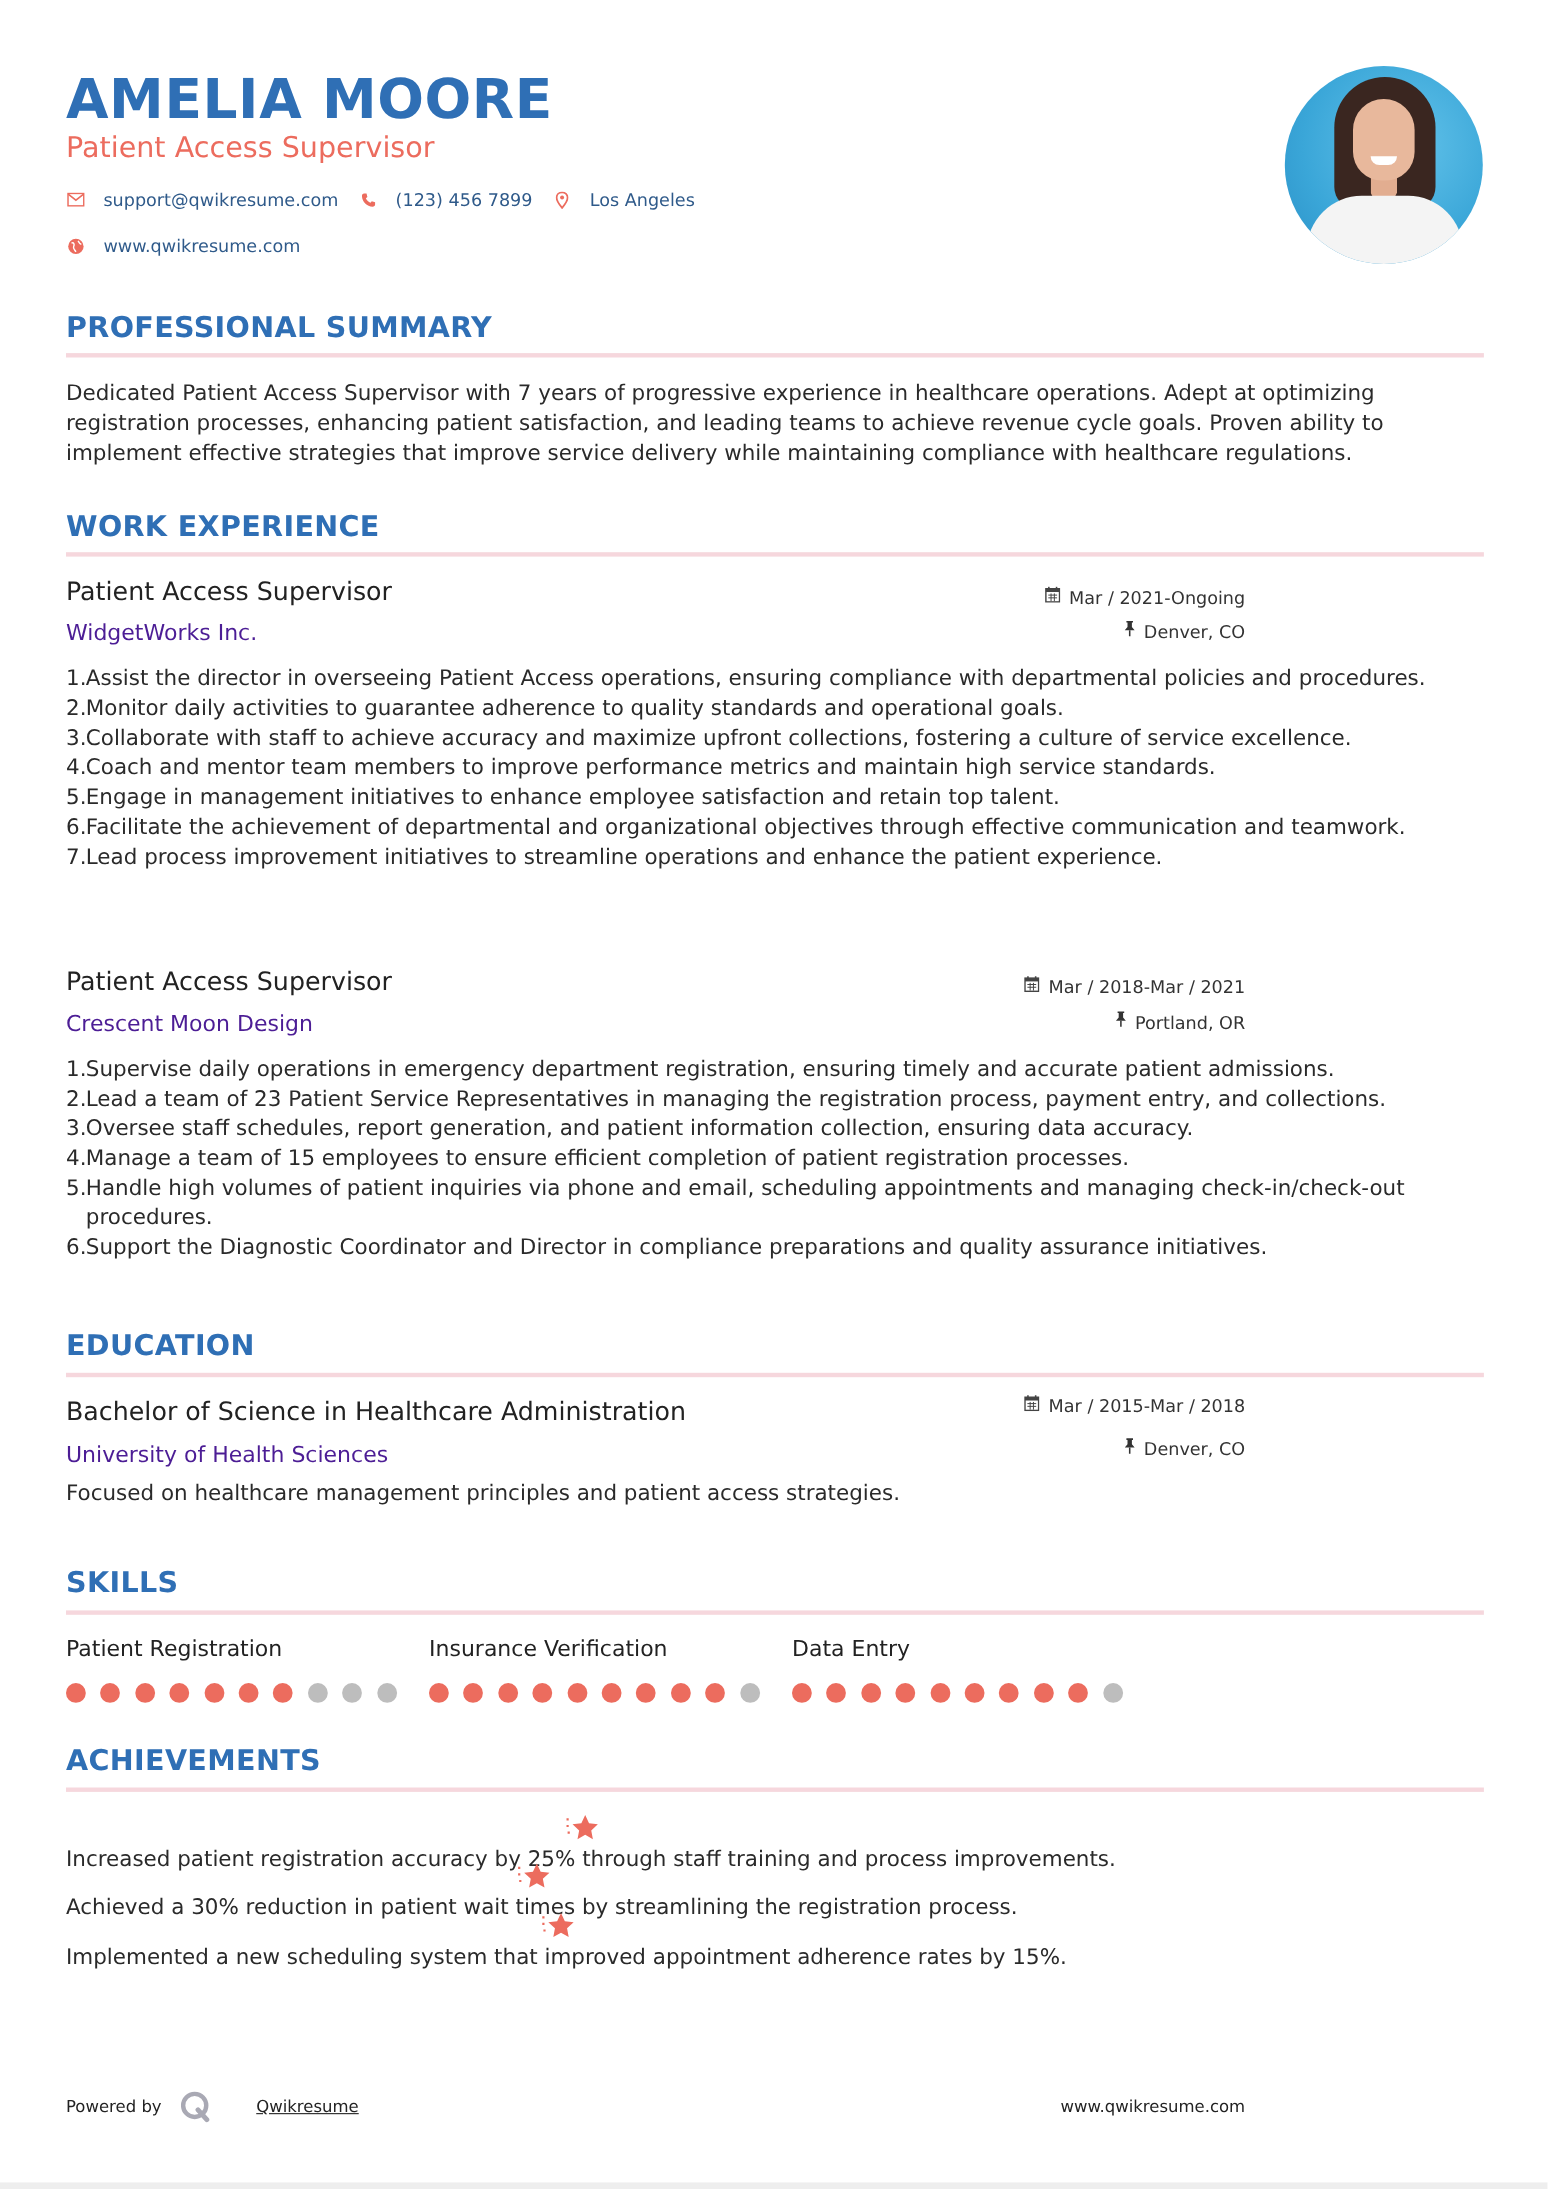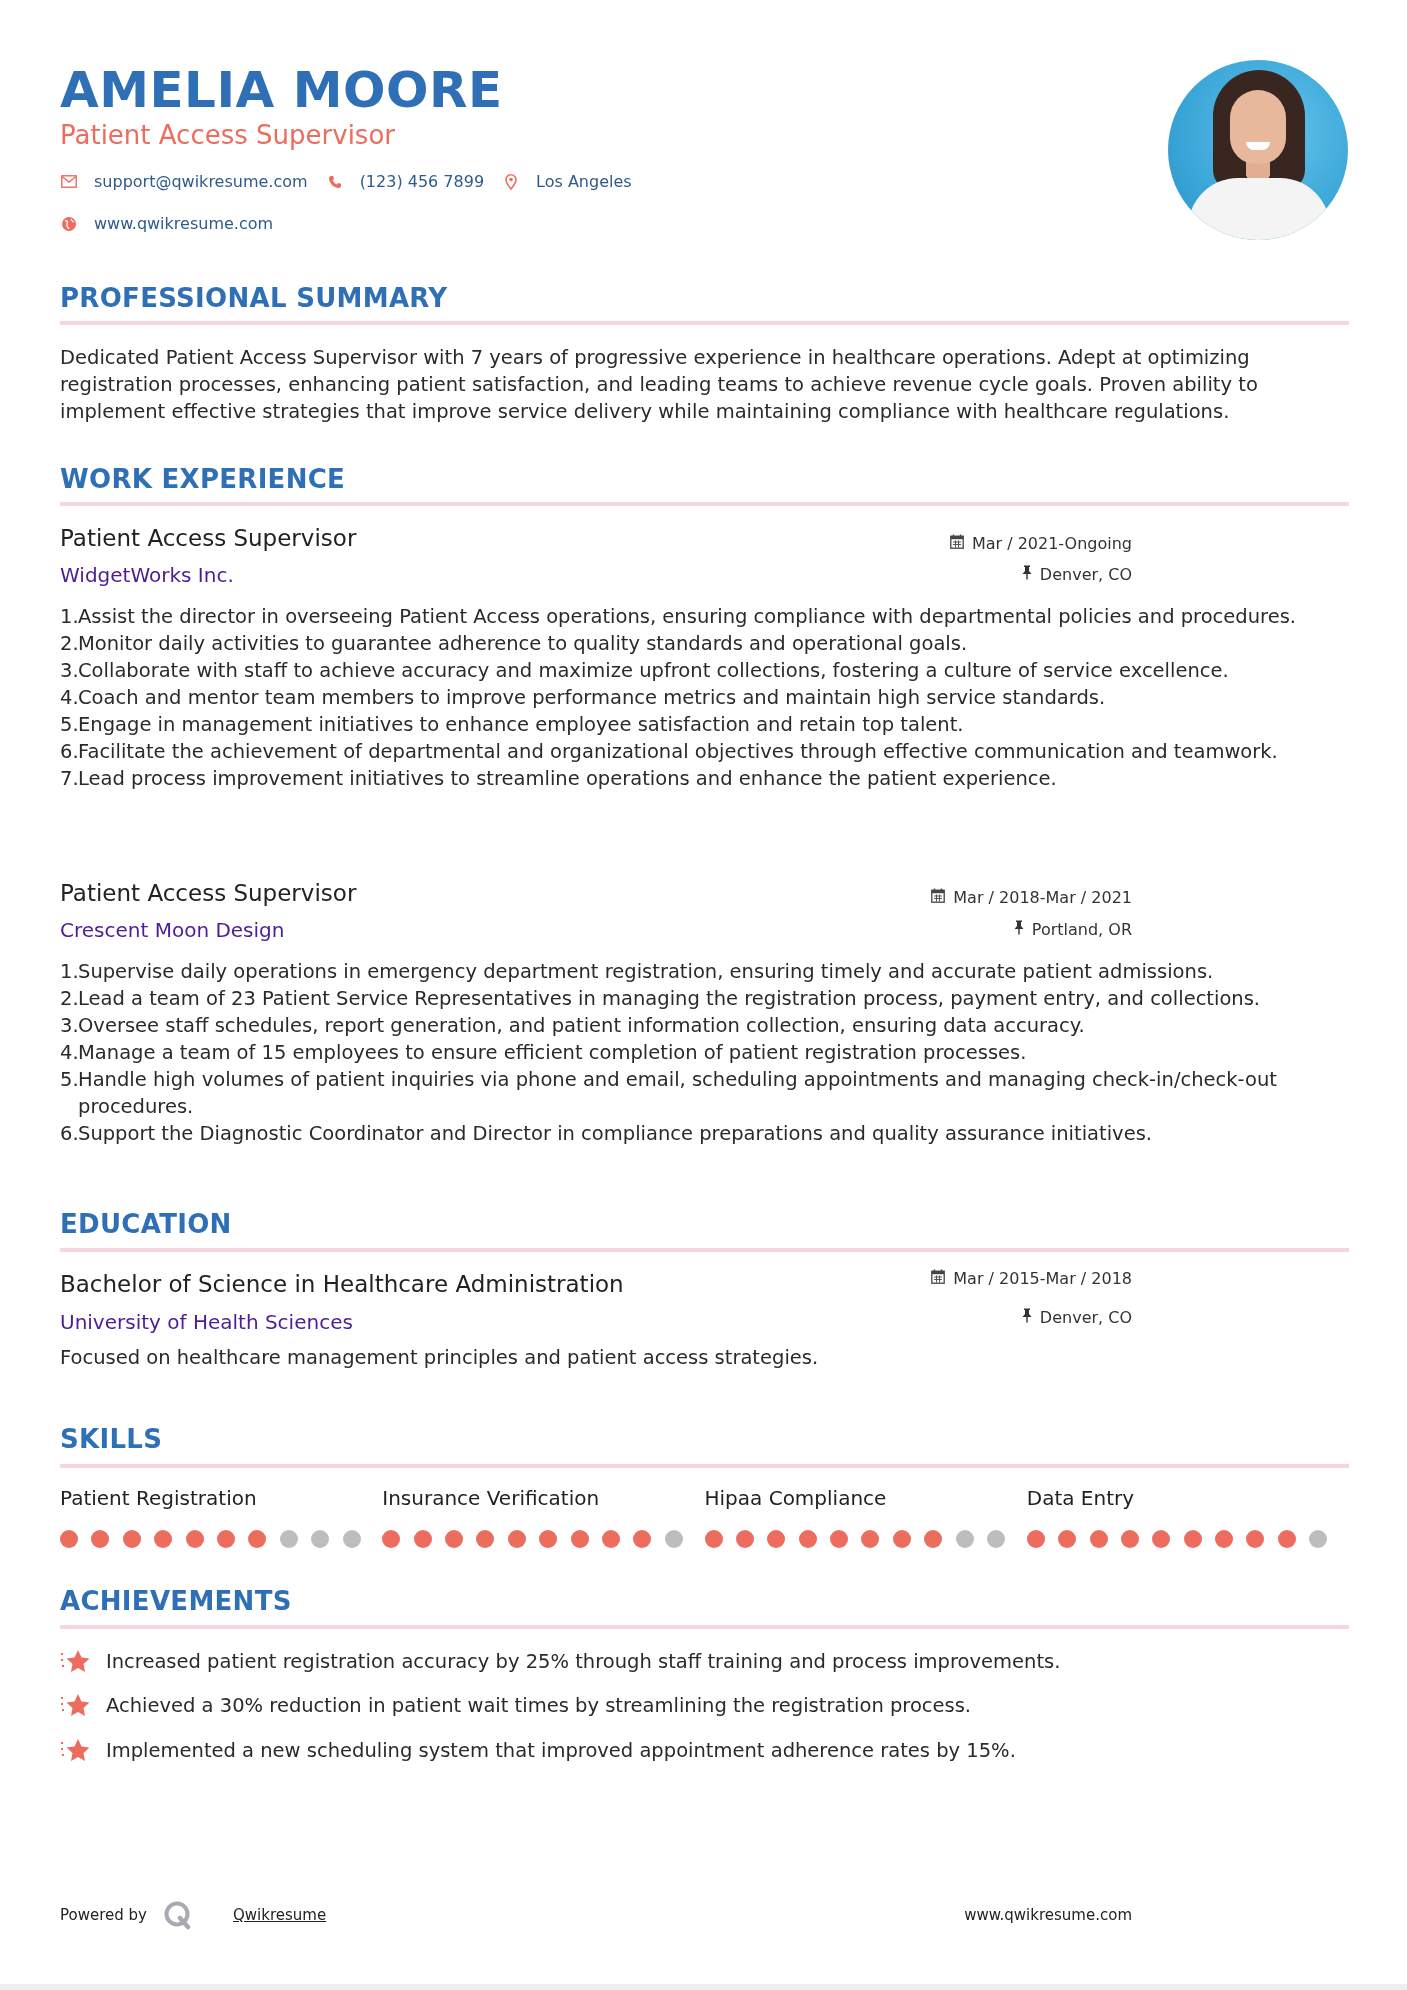--- a/index.html
+++ b/index.html
@@ -36,21 +36,21 @@
   ol.bullets li .txt { flex: 1; }
 
   .skills { position: absolute; left: 60px; width: 1289px; top: 1484px; display: flex; }
   .skill { width: 330px; }
   .skill-label { font-size: 20px; color: #222; line-height: 28px; height: 30px; }
   .dots { display: flex; margin-top: 16px; }
   .dot { width: 18px; height: 18px; border-radius: 50%; margin-right: 13.4px; }
   .dot.on { background: #ec6c5e; }
   .dot.off { background: #bdbdbd; }
 
-  .ach { position: absolute; left: 60px; display: flex; font-size: 19.5px; color: #2a2a2a; line-height: 27px; }
+  .ach { position: absolute; left: 60px; display: flex; align-items: center; font-size: 19.5px; color: #2a2a2a; line-height: 27px; flex-direction: column; }
   .ach .star { width: 32px; height: 28px; position: relative; margin-right: 14px; }
   .ach .star svg { position: absolute; left: 0; top: 0; }
 
   .footer-left { position: absolute; left: 60px; top: 1900px; display: flex; align-items: center; font-size: 15px; color: #222; }
   .footer-left .qlogo { margin: 0 16px 0 16px; width: 30px; height: 30px; }
   .footer-left .brand { text-decoration: underline; color: #222; margin-left: 24px; }
   .footer-right { position: absolute; right: 58px; top: 1906px; font-size: 15px; color: #222; }
   .bottom-line { position: absolute; left: 0; top: 1984px; width: 1407px; height: 6px; background: #eeeeee; }
 </style>
 </head>
@@ -276,35 +276,20 @@
           <span class="dot on"></span>
           <span class="dot on"></span>
           <span class="dot on"></span>
           <span class="dot on"></span>
           <span class="dot on"></span>
           <span class="dot on"></span>
           <span class="dot off"></span>
         </div>
     </div>
     <div class="skill">
-      <div class="skill-label">Hipaa Compliance</div>
-      <div class="dots">
-          <span class="dot on"></span>
-          <span class="dot on"></span>
-          <span class="dot on"></span>
-          <span class="dot on"></span>
-          <span class="dot on"></span>
-          <span class="dot on"></span>
-          <span class="dot on"></span>
-          <span class="dot on"></span>
-          <span class="dot off"></span>
-          <span class="dot off"></span>
-        </div>
-    </div>
-    <div class="skill">
       <div class="skill-label">Data Entry</div>
       <div class="dots">
           <span class="dot on"></span>
           <span class="dot on"></span>
           <span class="dot on"></span>
           <span class="dot on"></span>
           <span class="dot on"></span>
           <span class="dot on"></span>
           <span class="dot on"></span>
           <span class="dot on"></span>

